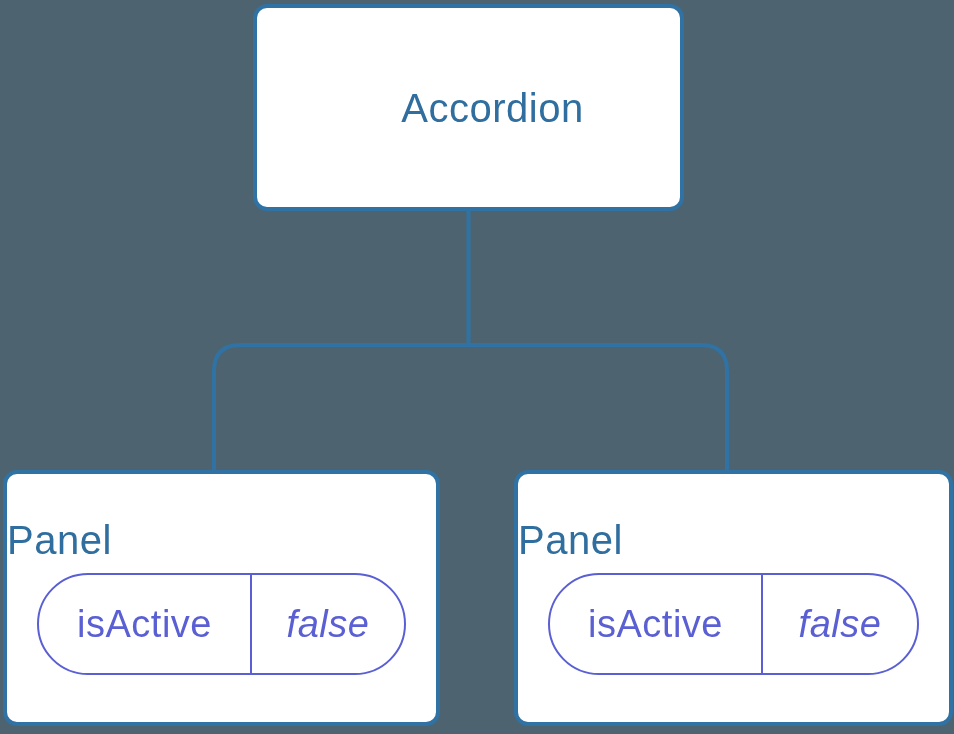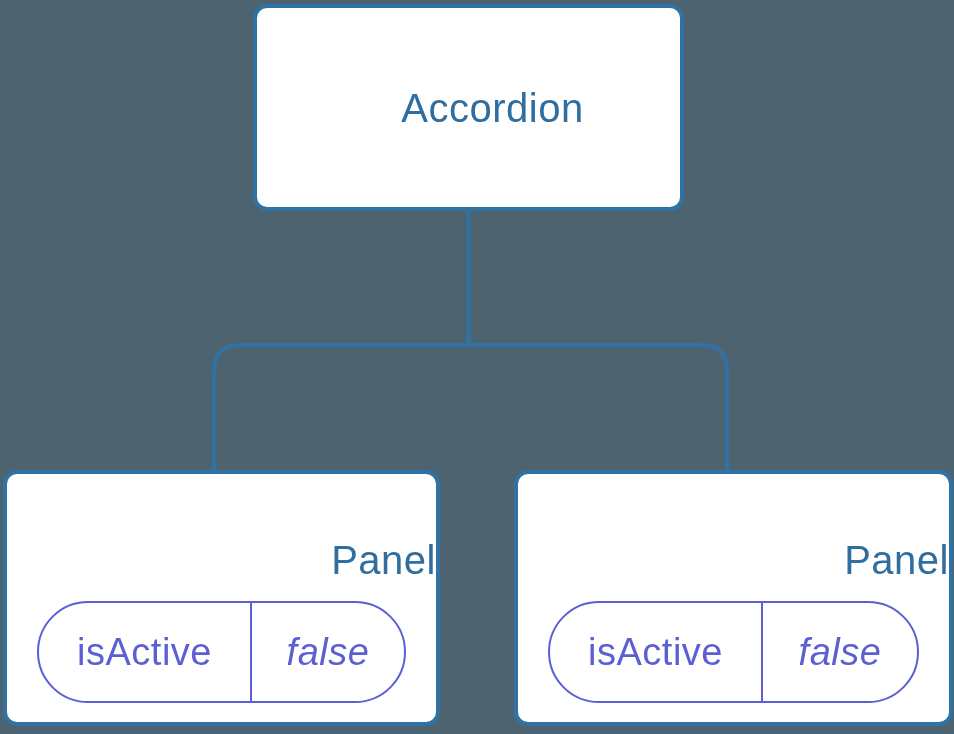--- a/index.html
+++ b/index.html
@@ -54,26 +54,25 @@
   }
   .node-panel {
     top: 470px;
     height: 256px;
   }
   .node-panel-left  { left: 3px;   width: 437px; }
   .node-panel-right { left: 514px; width: 439px; }
   .panel-title {
     position: absolute;
     top: 42px; left: 0; right: 0;
-    text-align: right;
-    margin-top: 20px;
+    text-align: left;
   }
   .state-pill {
     position: absolute;
-    top: 127px; left: 30px; right: 30px;
+    top: 99px; left: 30px; right: 30px;
     height: 102px;
     border: 2px solid var(--state-accent);
     border-radius: 52px;
     display: flex;
     align-items: stretch;
     overflow: hidden;
     background: var(--node-fill);
   }
   .pill-cell {
     display: flex; align-items: center; justify-content: center;

